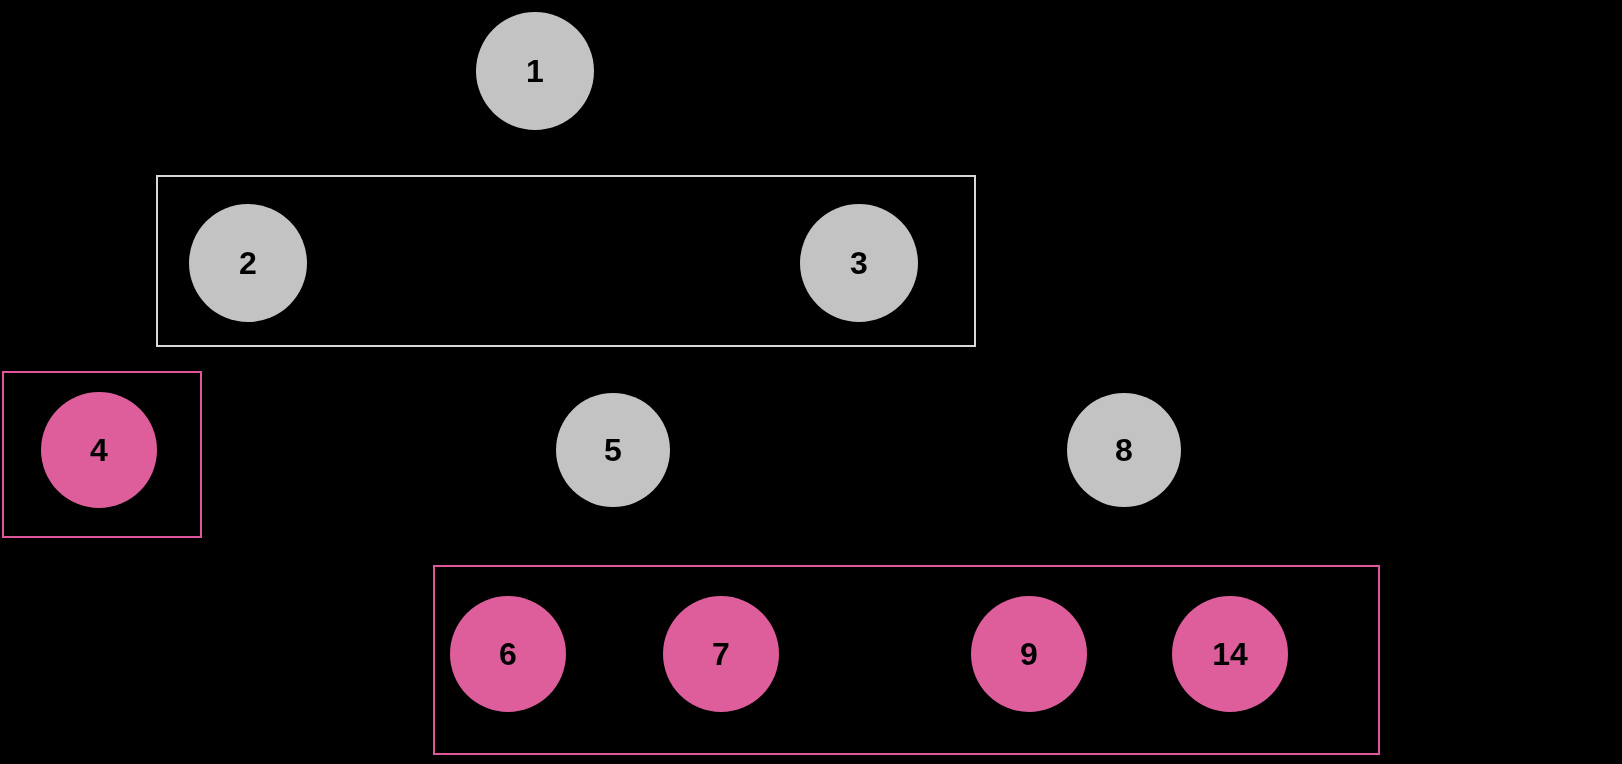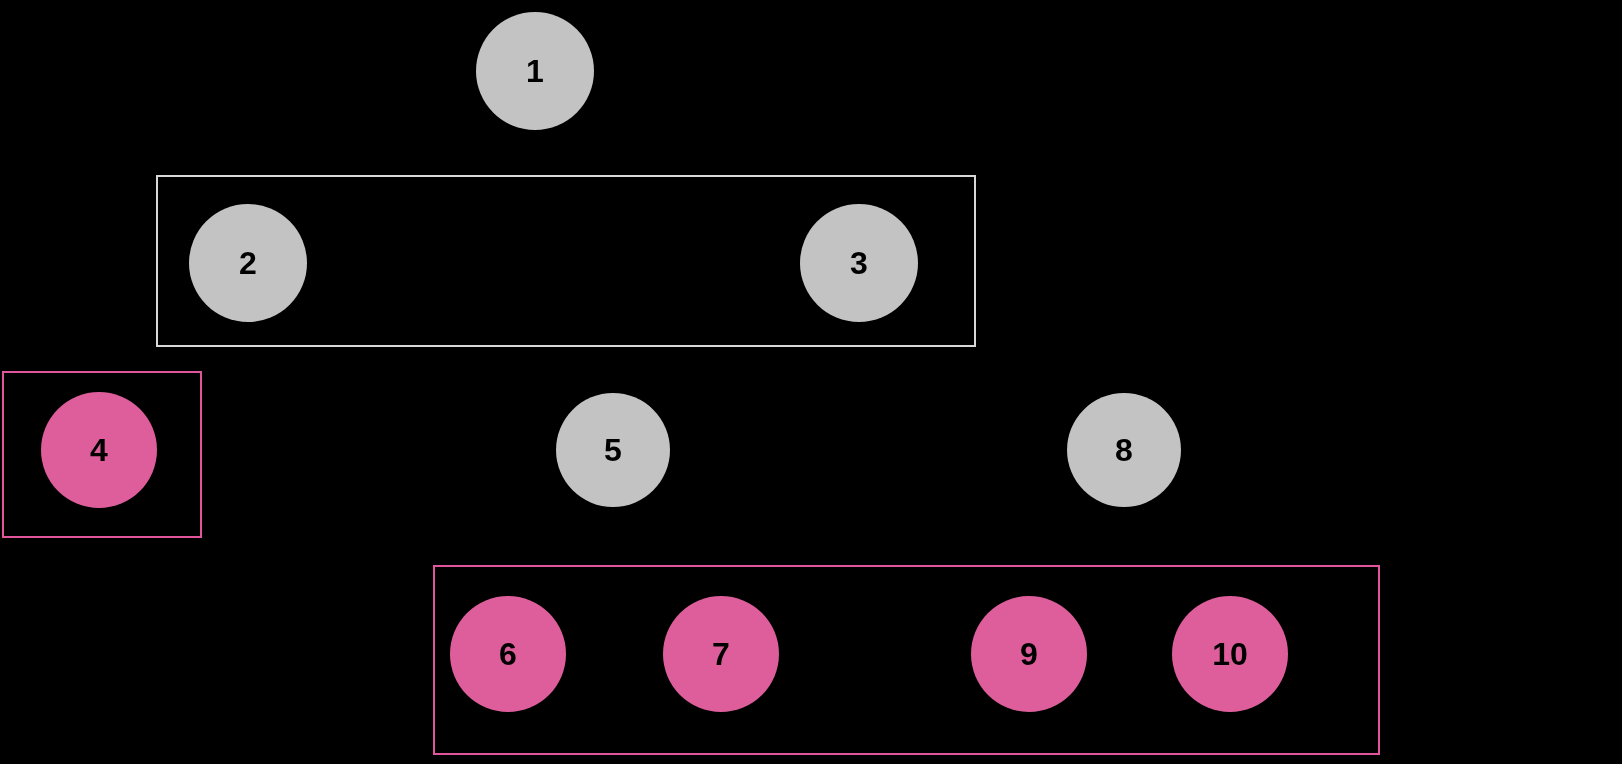--- a/index.html
+++ b/index.html
@@ -99,16 +99,16 @@
       <div class="node pink" style="left: 663px; top: 596px; width: 116px; height: 116px; font-size: 32px;">
         <span class="node-label">7</span>
       </div>
       <div class="node gray" style="left: 1067px; top: 393px; width: 114px; height: 114px; font-size: 32px;">
         <span class="node-label">8</span>
       </div>
       <div class="node pink" style="left: 971px; top: 596px; width: 116px; height: 116px; font-size: 32px;">
         <span class="node-label">9</span>
       </div>
       <div class="node pink" style="left: 1172px; top: 596px; width: 116px; height: 116px; font-size: 32px;">
-        <span class="node-label">10</span>
+        <span class="node-label">14</span>
       </div>
     </div>
 </div>
 
 </body></html>

